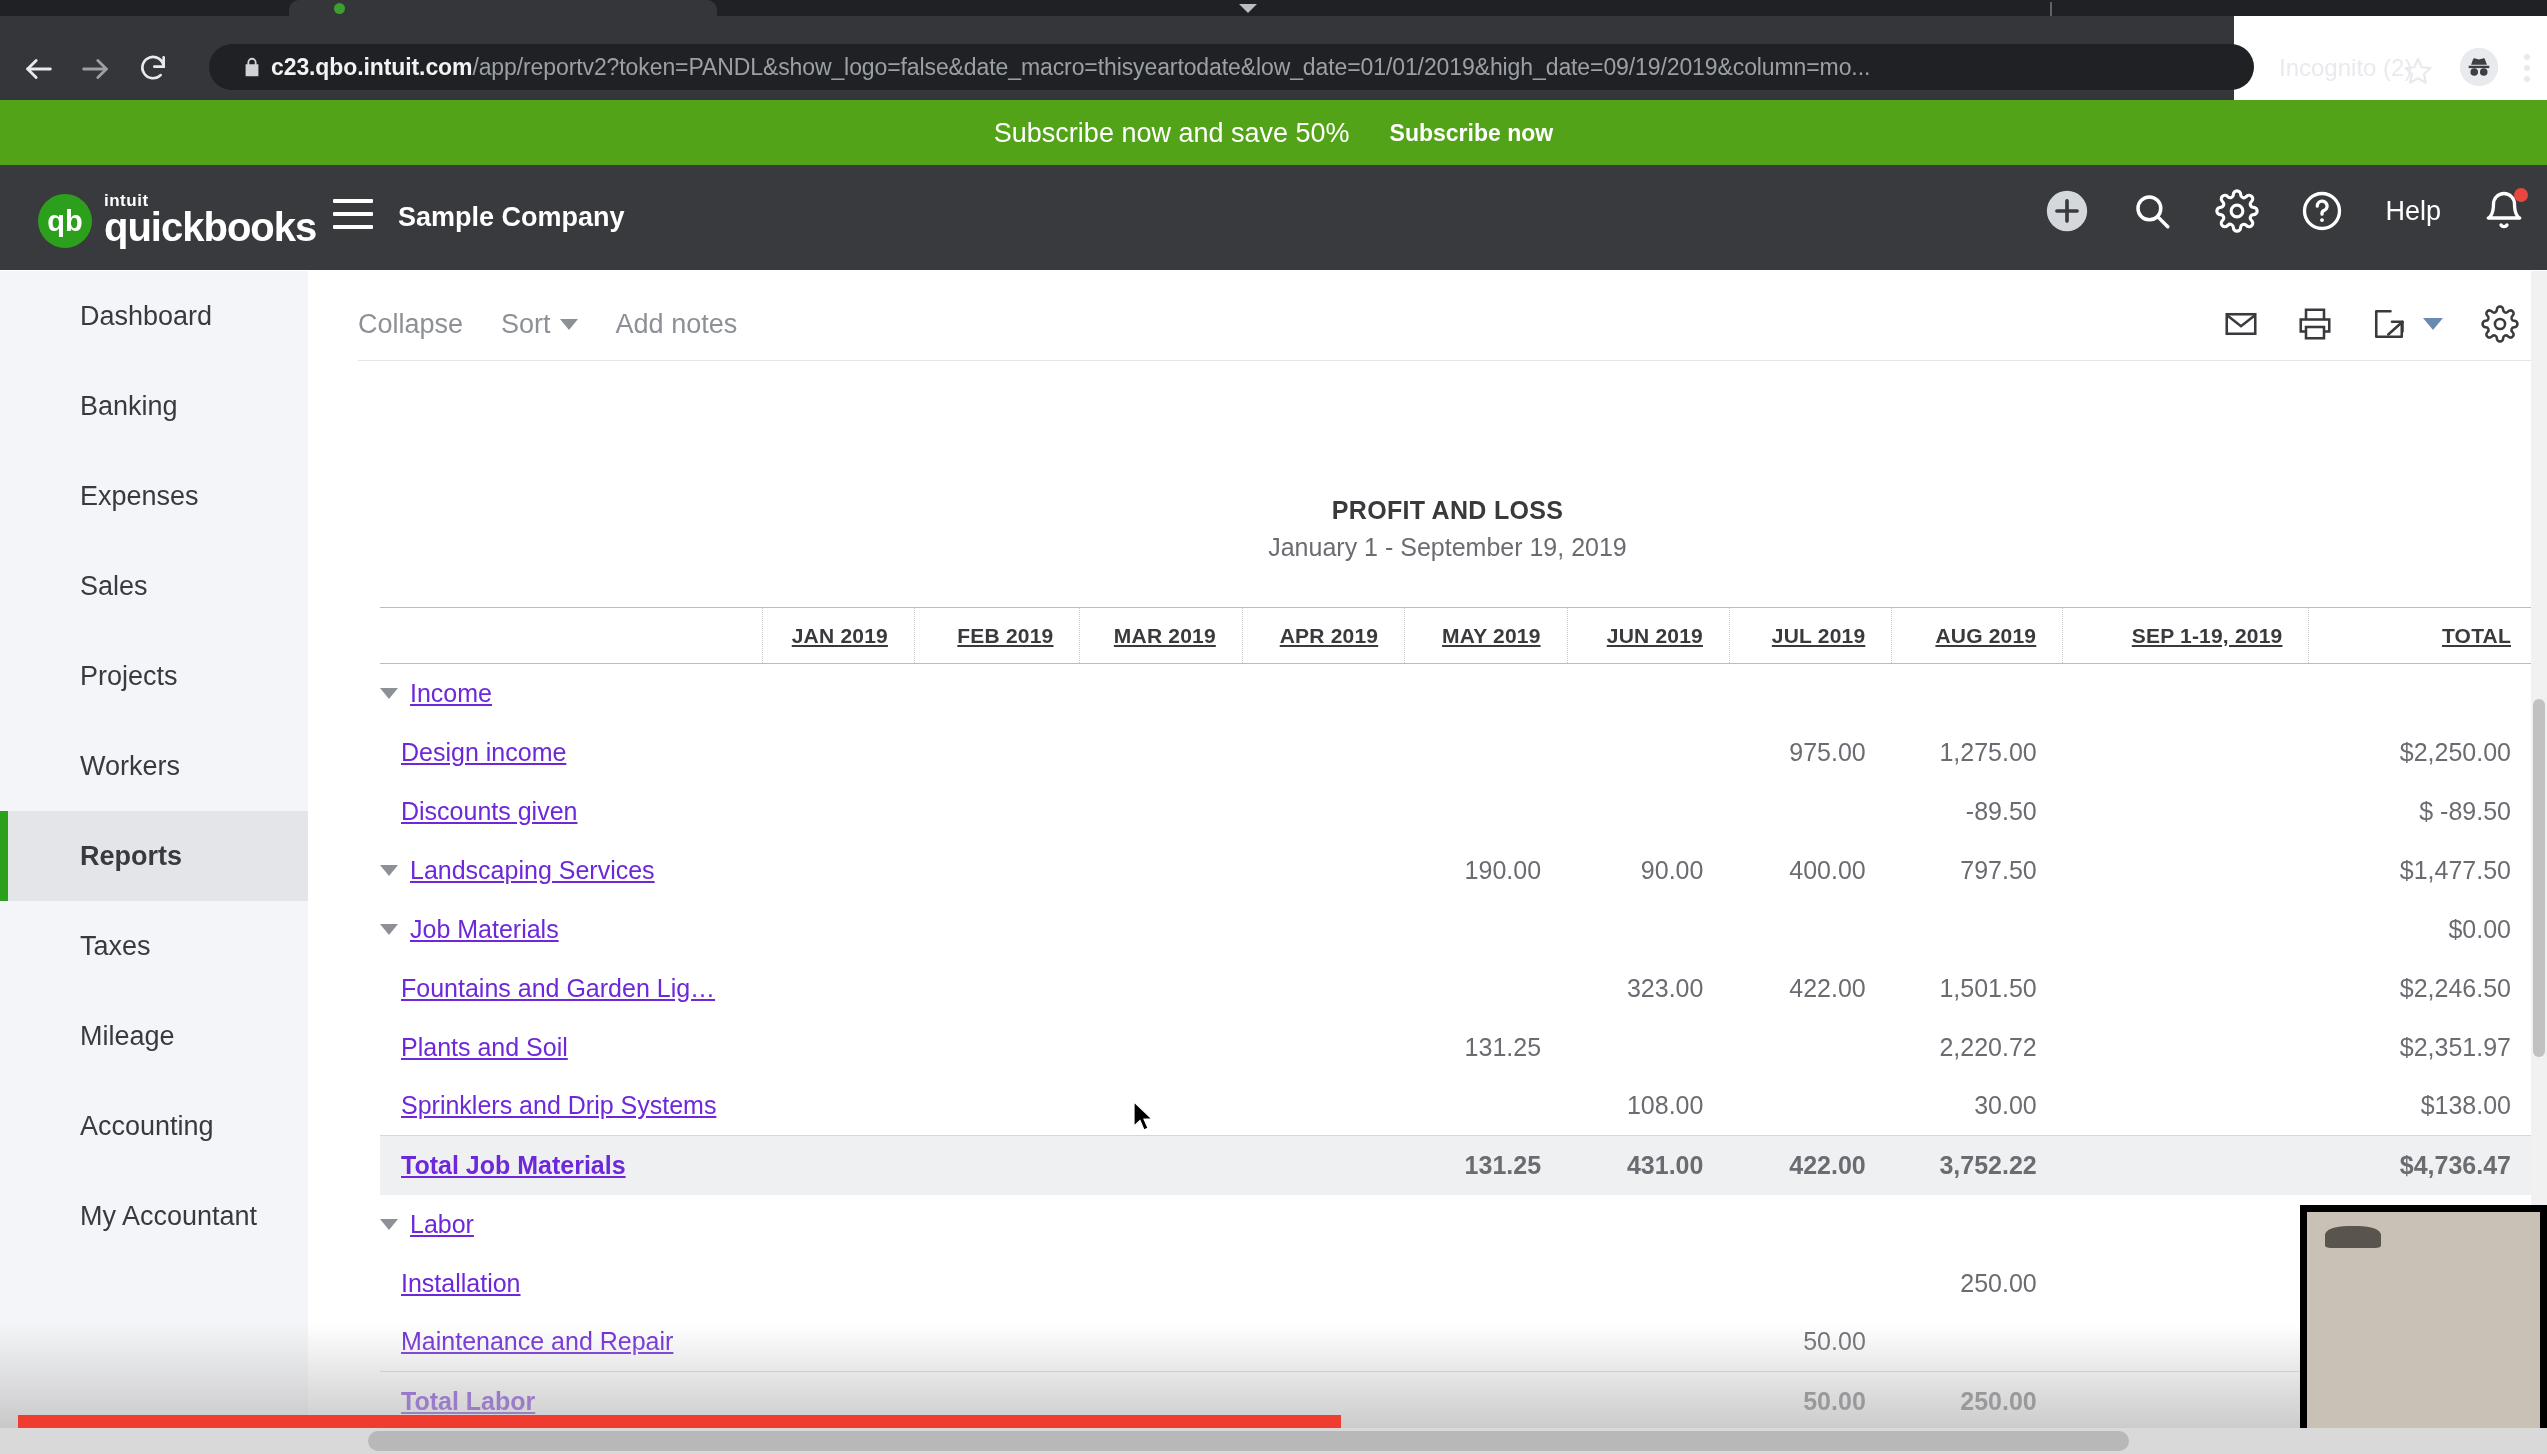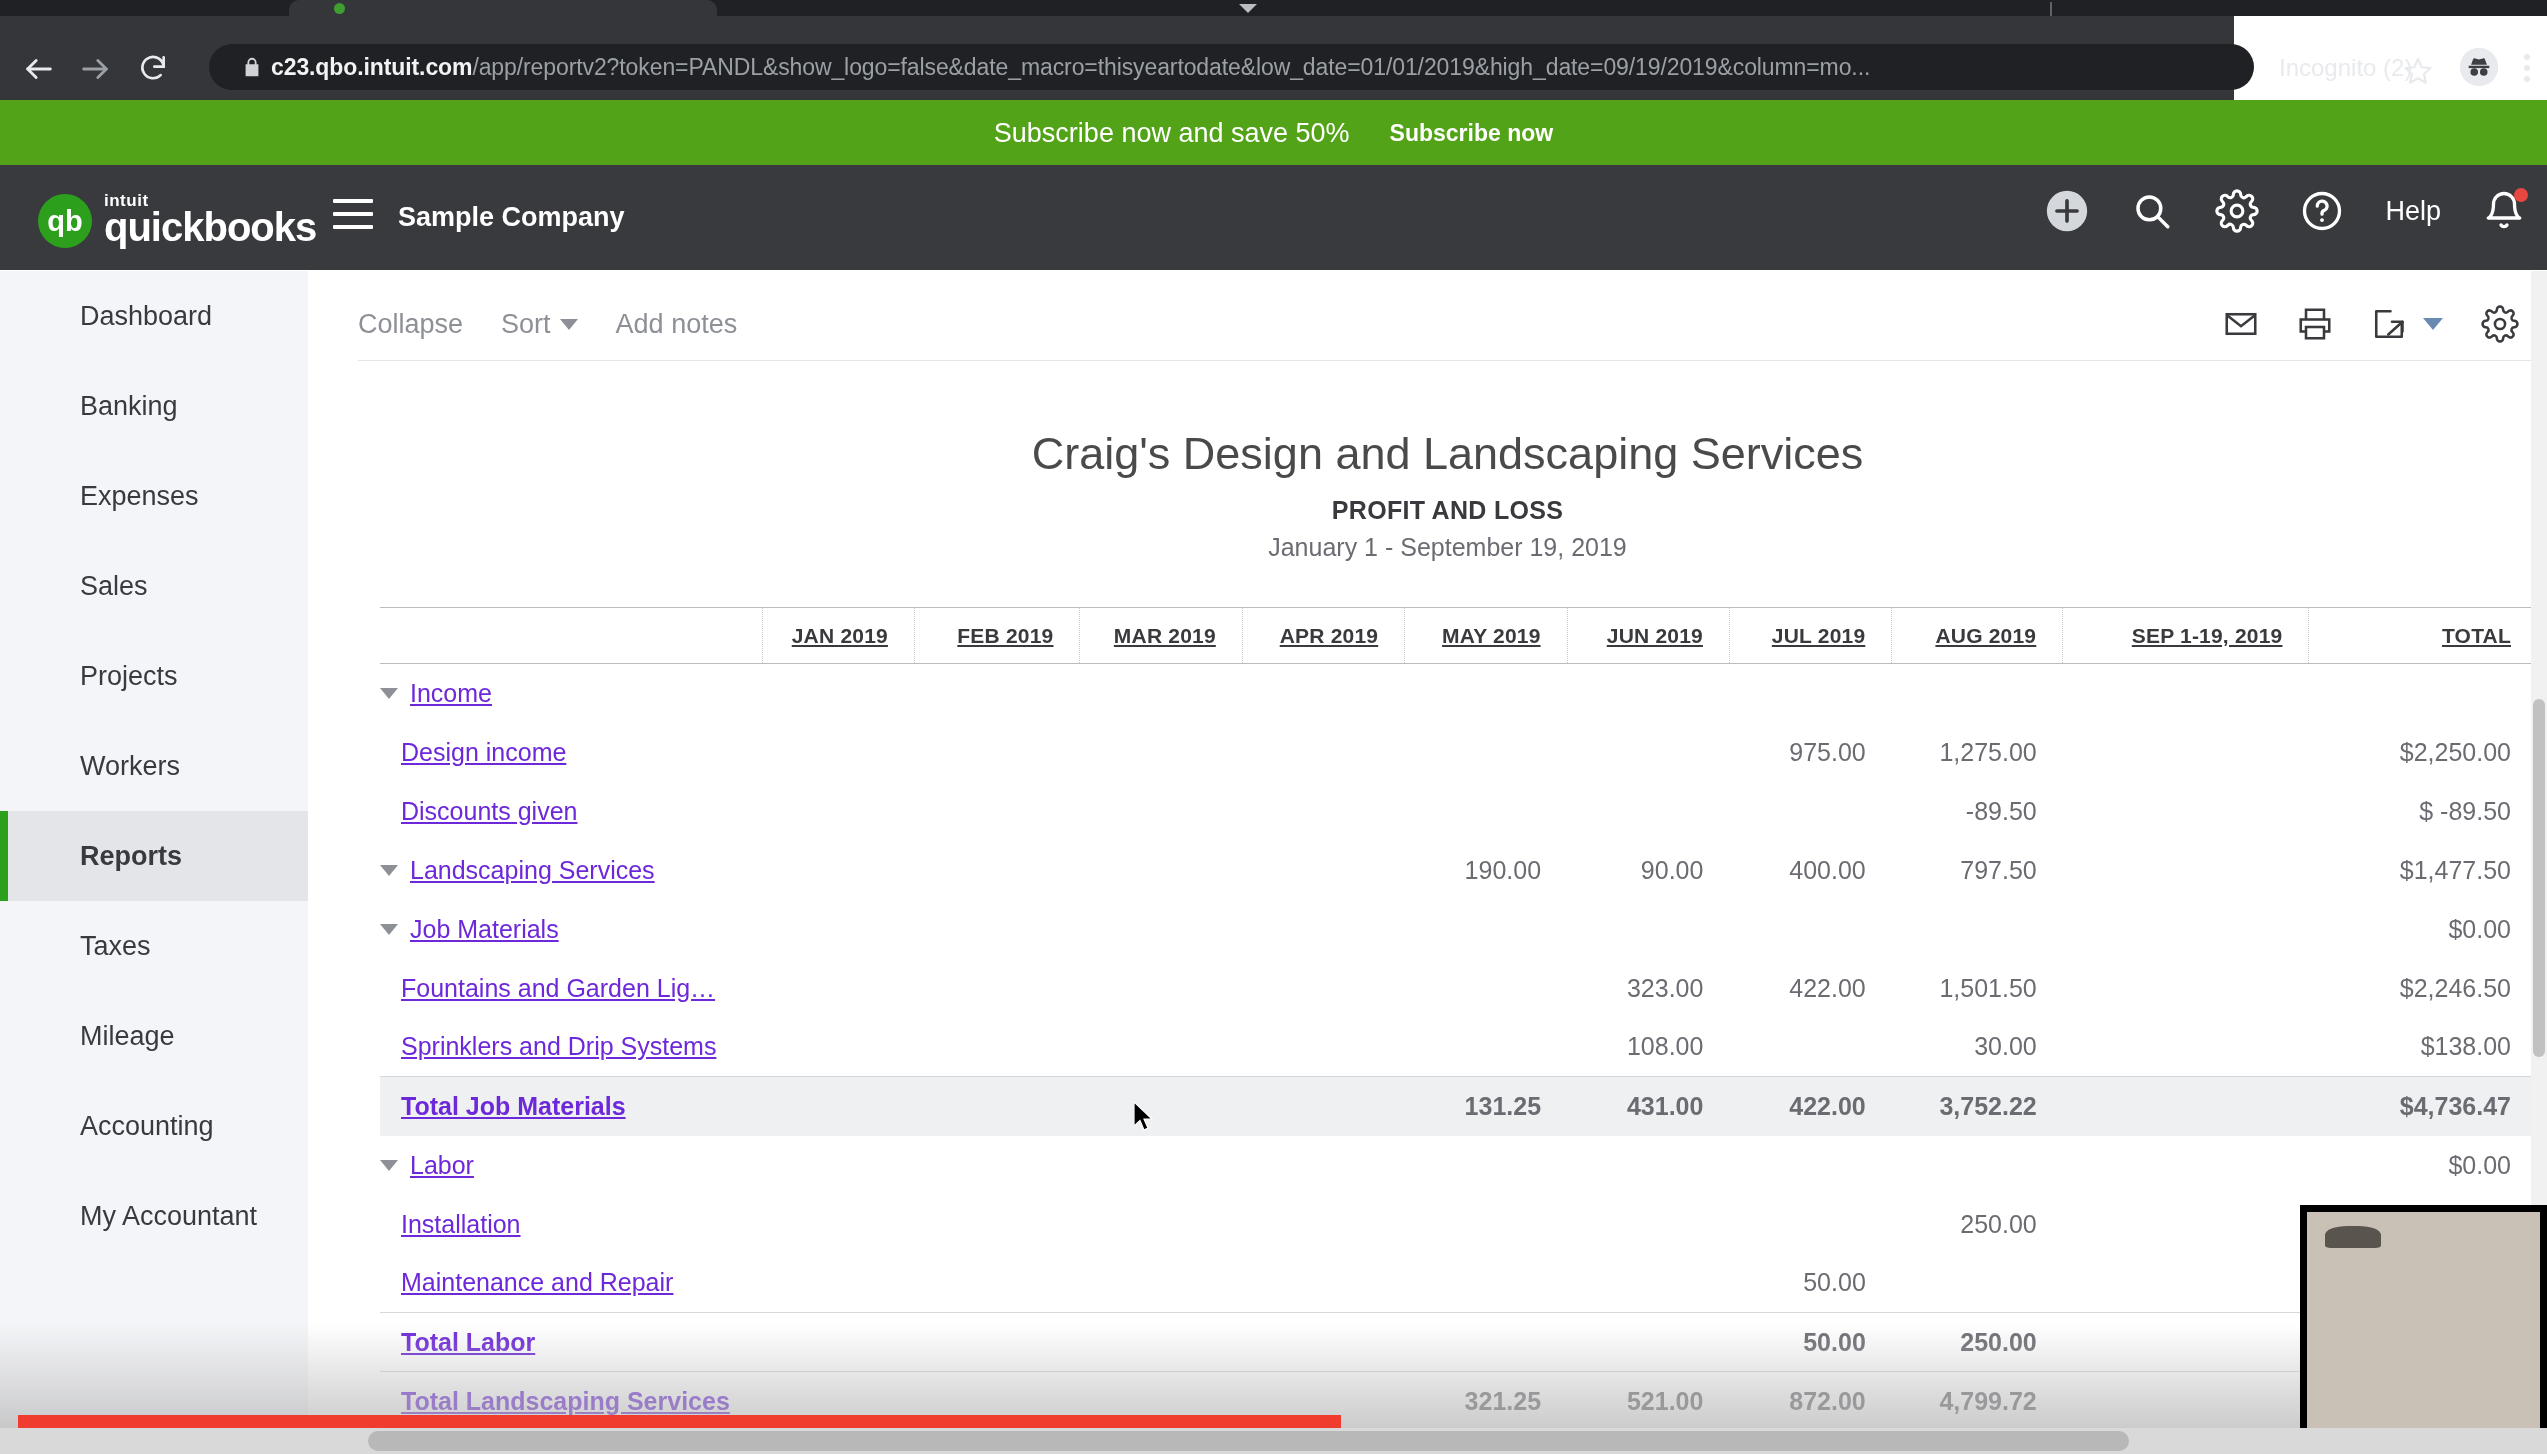--- a/index.html
+++ b/index.html
@@ -329,21 +329,20 @@
         <span class="caret-blue"></span>
         <span class="tb-ic">
           <svg class="icon-svg" width="38" height="38" viewBox="0 0 24 24" fill="none" stroke="#393a3d" stroke-width="1.6">
               <circle cx="12" cy="12" r="3.2"></circle>
               <path d="M19.4 15a1.7 1.7 0 0 0 .3 1.9l.1.1a2 2 0 1 1-2.8 2.8l-.1-.1a1.7 1.7 0 0 0-1.9-.3 1.7 1.7 0 0 0-1 1.5V21a2 2 0 1 1-4 0v-.1A1.7 1.7 0 0 0 9 19.4a1.7 1.7 0 0 0-1.9.3l-.1.1a2 2 0 1 1-2.8-2.8l.1-.1a1.7 1.7 0 0 0 .3-1.9 1.7 1.7 0 0 0-1.5-1H3a2 2 0 1 1 0-4h.1A1.7 1.7 0 0 0 4.6 9a1.7 1.7 0 0 0-.3-1.9l-.1-.1a2 2 0 1 1 2.8-2.8l.1.1a1.7 1.7 0 0 0 1.9.3H9a1.7 1.7 0 0 0 1-1.5V3a2 2 0 1 1 4 0v.1a1.7 1.7 0 0 0 1 1.5 1.7 1.7 0 0 0 1.9-.3l.1-.1a2 2 0 1 1 2.8 2.8l-.1.1a1.7 1.7 0 0 0-.3 1.9V9a1.7 1.7 0 0 0 1.5 1H21a2 2 0 1 1 0 4h-.1a1.7 1.7 0 0 0-1.5 1z"></path>
             </svg>
         </span>
       </span>
     </div>
 
-    <div class="rpt-title">Craig's Design and Landscaping Services</div>
     <div class="rpt-sub">PROFIT AND LOSS</div>
     <div class="rpt-range">January 1 - September 19, 2019</div>
 
     <table class="tbl">
       <colgroup>
         <col style="width:356px">
           <col style="width:141px">
           <col style="width:154px">
           <col style="width:151px">
         <col style="width:151px">
@@ -475,20 +474,38 @@
             <td>323.00</td>
             <td>422.00</td>
             <td>1,501.50</td>
             <td></td>
             <td>$2,246.50</td>
           </tr>
           <tr>
             <td class="lbl ind3">
               <span class="lbl-wrap">
                 <span class="tri-spacer"></span>
+                <span>Plants and Soil</span>
+              </span>
+            </td>
+            <td></td>
+            <td></td>
+            <td></td>
+            <td></td>
+            <td>131.25</td>
+            <td></td>
+            <td></td>
+            <td>2,220.72</td>
+            <td></td>
+            <td>$2,351.97</td>
+          </tr>
+          <tr>
+            <td class="lbl ind3">
+              <span class="lbl-wrap">
+                <span class="tri-spacer"></span>
                 <span>Sprinklers and Drip Systems</span>
               </span>
             </td>
             <td></td>
             <td></td>
             <td></td>
             <td></td>
             <td></td>
             <td>108.00</td>
             <td></td>

